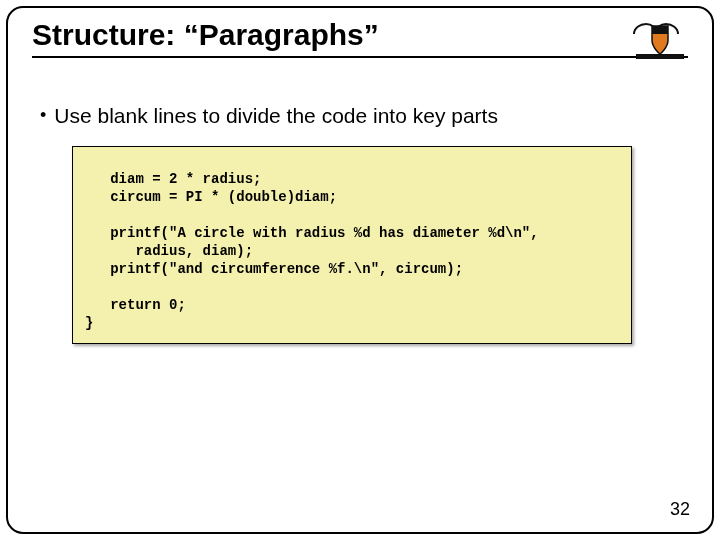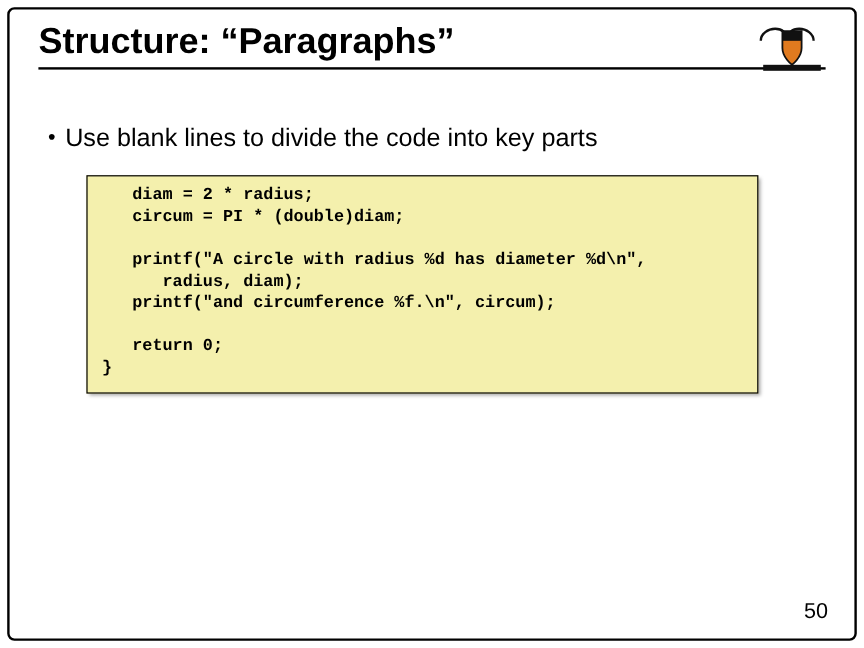--- a/index.html
+++ b/index.html
@@ -11,21 +11,21 @@
     position: relative;
     overflow: hidden;
   }
   .slide-frame {
     position: absolute;
     top: 6px;
     left: 6px;
     right: 6px;
     bottom: 6px;
     border: 2px solid #000;
-    border-radius: 6px;
+    border-radius: 17px;
     background: #fff;
   }
   .header {
     position: relative;
     padding: 10px 24px 6px 24px;
   }
   .title {
     font-size: 30px;
     font-weight: bold;
     color: #000;
@@ -58,21 +58,21 @@
     margin-right: 8px;
     font-size: 18px;
     transform: translateY(-2px);
   }
   .code-box {
     margin: 16px 0 0 36px;
     width: 560px;
     background: #f4f0ad;
     border: 1px solid #000;
     box-shadow: 2px 2px 3px rgba(0,0,0,0.35);
-    padding: 8px 12px 10px 12px;
+    padding: 24px 12px 10px 12px;
     font-family: "Courier New", monospace;
     font-size: 14px;
     font-weight: bold;
     color: #000;
     line-height: 1.28;
     white-space: pre;
   }
   .page-num {
     position: absolute;
     bottom: 12px;
@@ -110,14 +110,14 @@
    circum = PI * (double)diam;
 
    printf("A circle with radius %d has diameter %d\n",
       radius, diam);
    printf("and circumference %f.\n", circum);
 
    return 0;
 }</div>
   </div>
 
-  <div class="page-num">50</div>
+  <div class="page-num">32</div>
 </div>
 
 </body></html>

